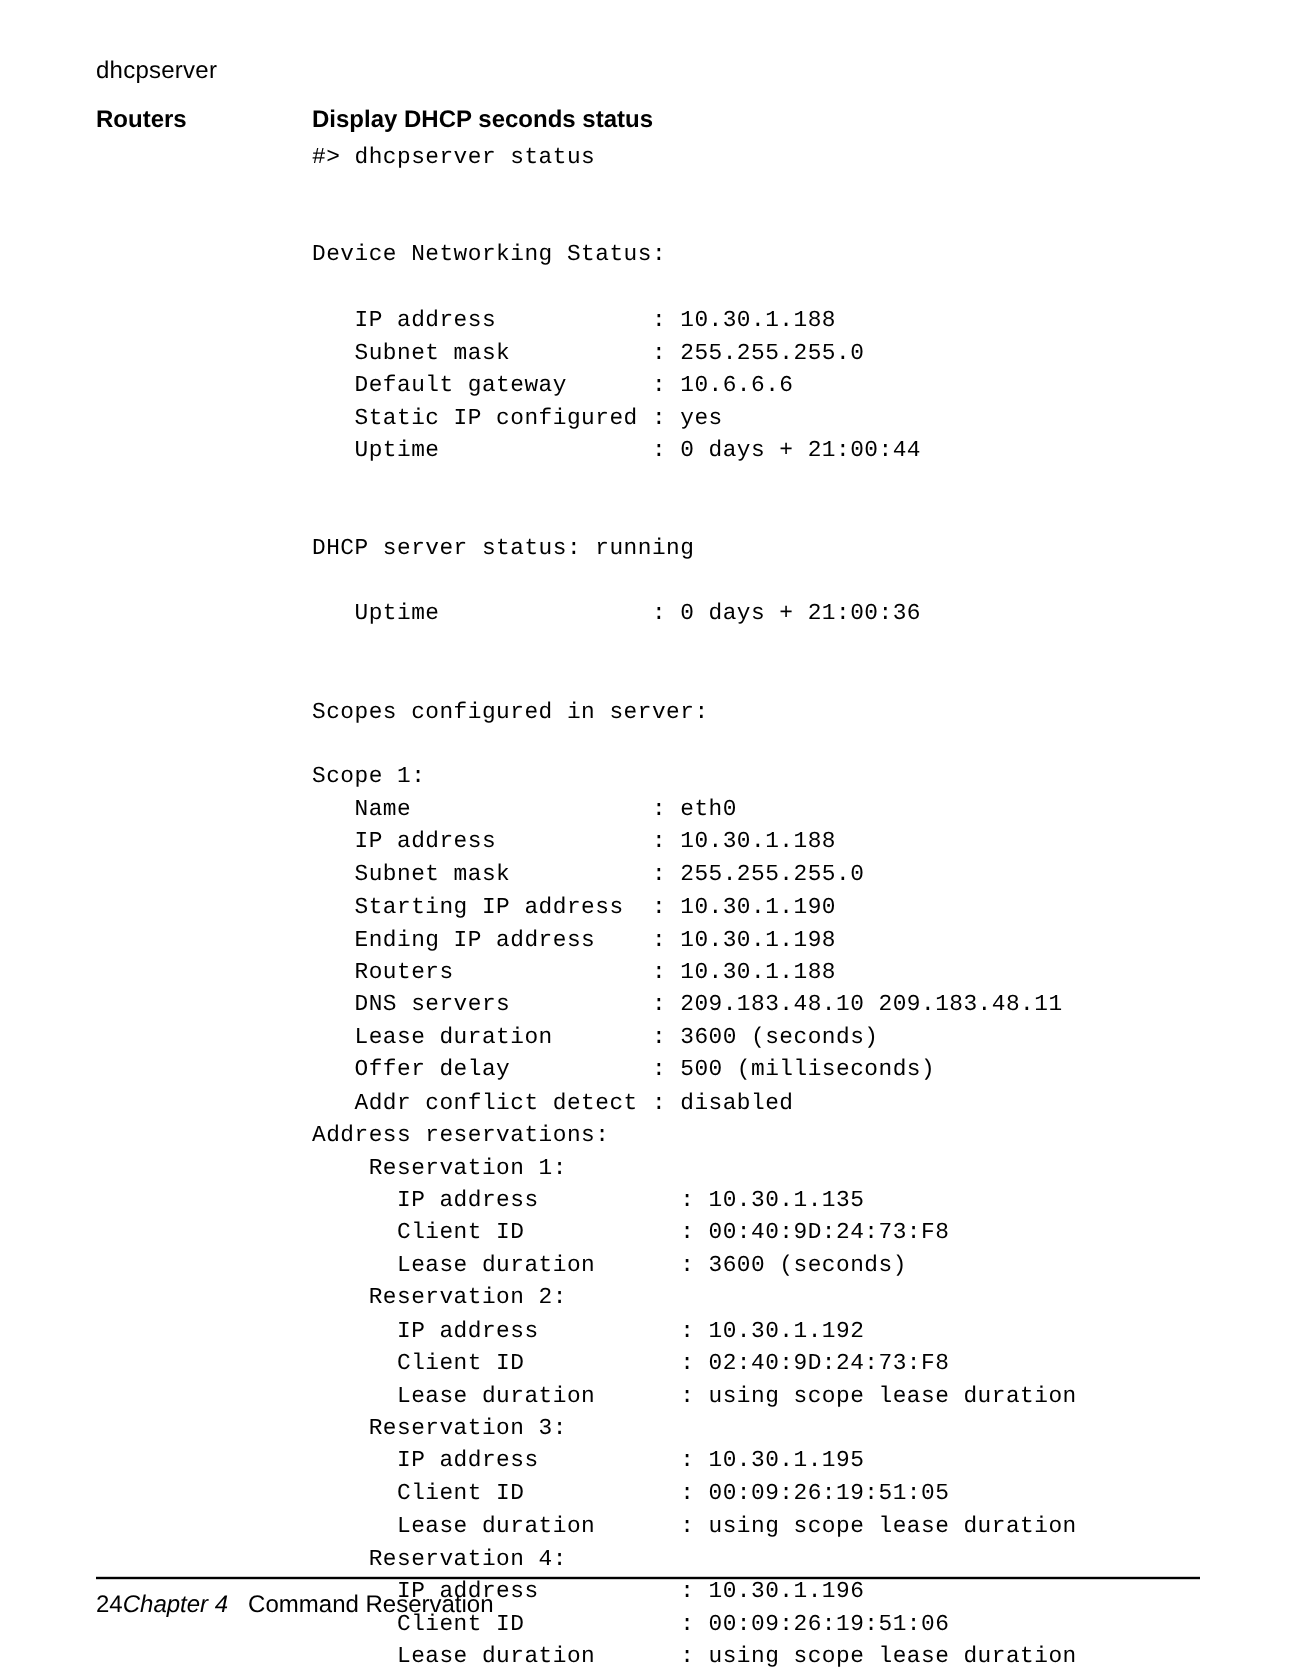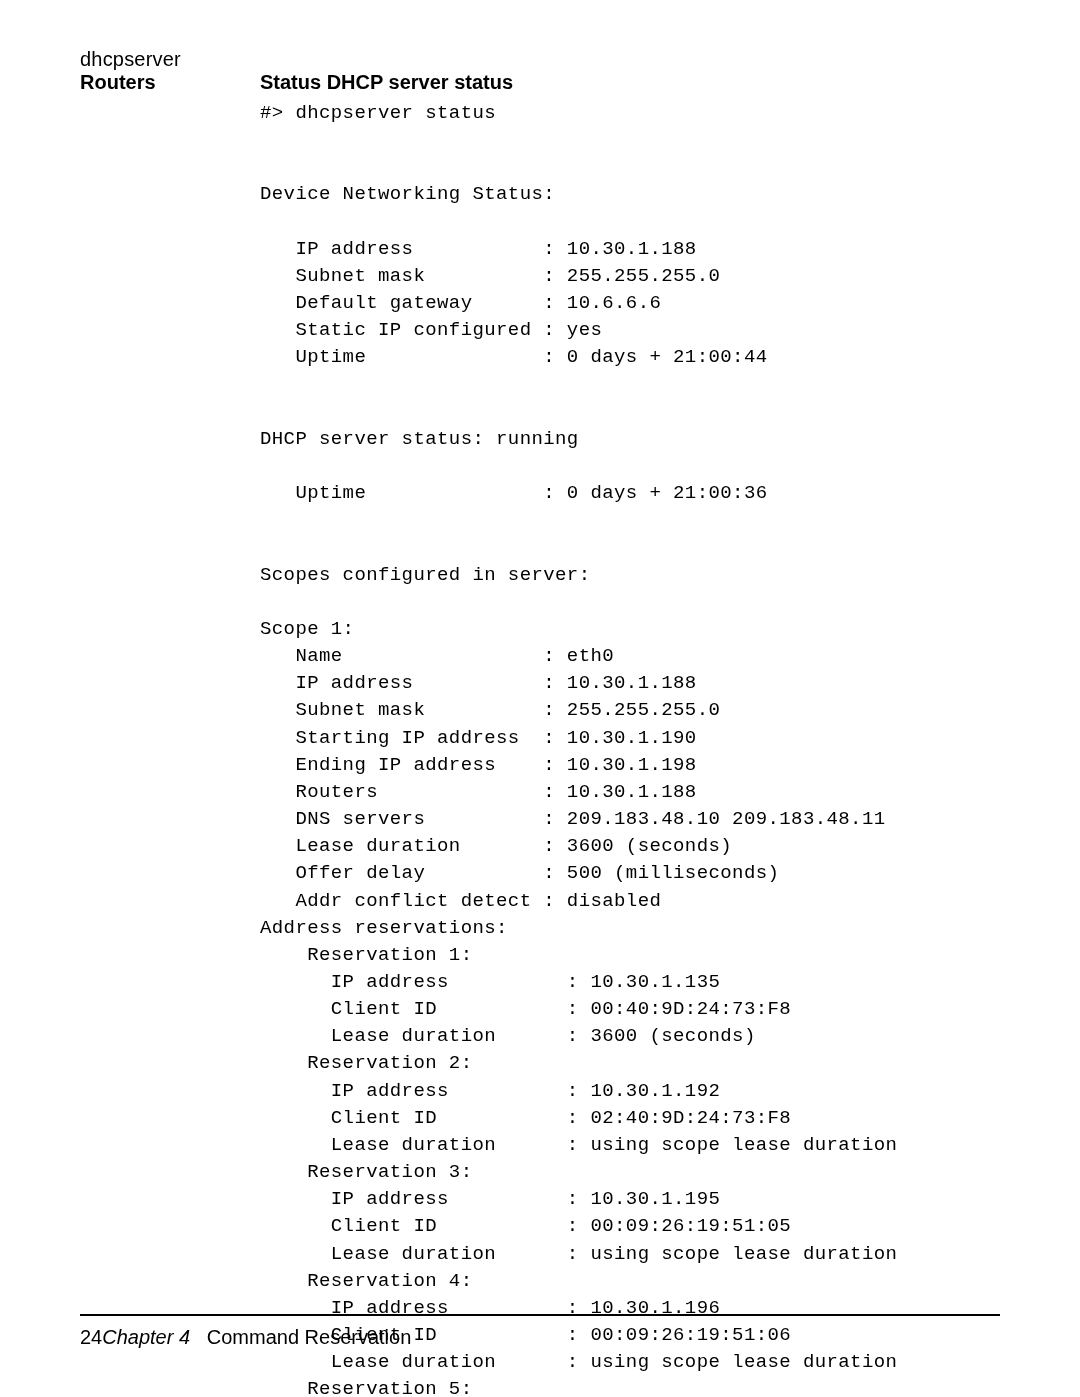--- a/index.html
+++ b/index.html
@@ -15,20 +15,21 @@
   }
   .page {
     padding: 48px 80px 0 80px;
     box-sizing: border-box;
     height: 100%;
     position: relative;
   }
   .header-title {
     font-size: 20px;
     font-weight: normal;
+    margin-bottom: 18px;
     letter-spacing: 0.2px;
   }
   .content-grid {
     display: grid;
     grid-template-columns: 170px 1fr;
     column-gap: 10px;
   }
   .left-label {
     font-size: 20px;
     font-weight: bold;
@@ -72,21 +73,21 @@
 <body>
 
 <div class="page">
 
   <div class="header-title">dhcpserver</div>
 
   <div class="content-grid">
     <div class="left-label">Routers</div>
 
     <div class="right-col">
-      <div class="subhead">Status DHCP server status</div>
+      <div class="subhead">Display DHCP seconds status</div>
       <div class="mono">#&gt; dhcpserver status
 
 
 Device Networking Status:
 
    IP address           : 10.30.1.188
    Subnet mask          : 255.255.255.0
    Default gateway      : 10.6.6.6
    Static IP configured : yes
    Uptime               : 0 days + 21:00:44

